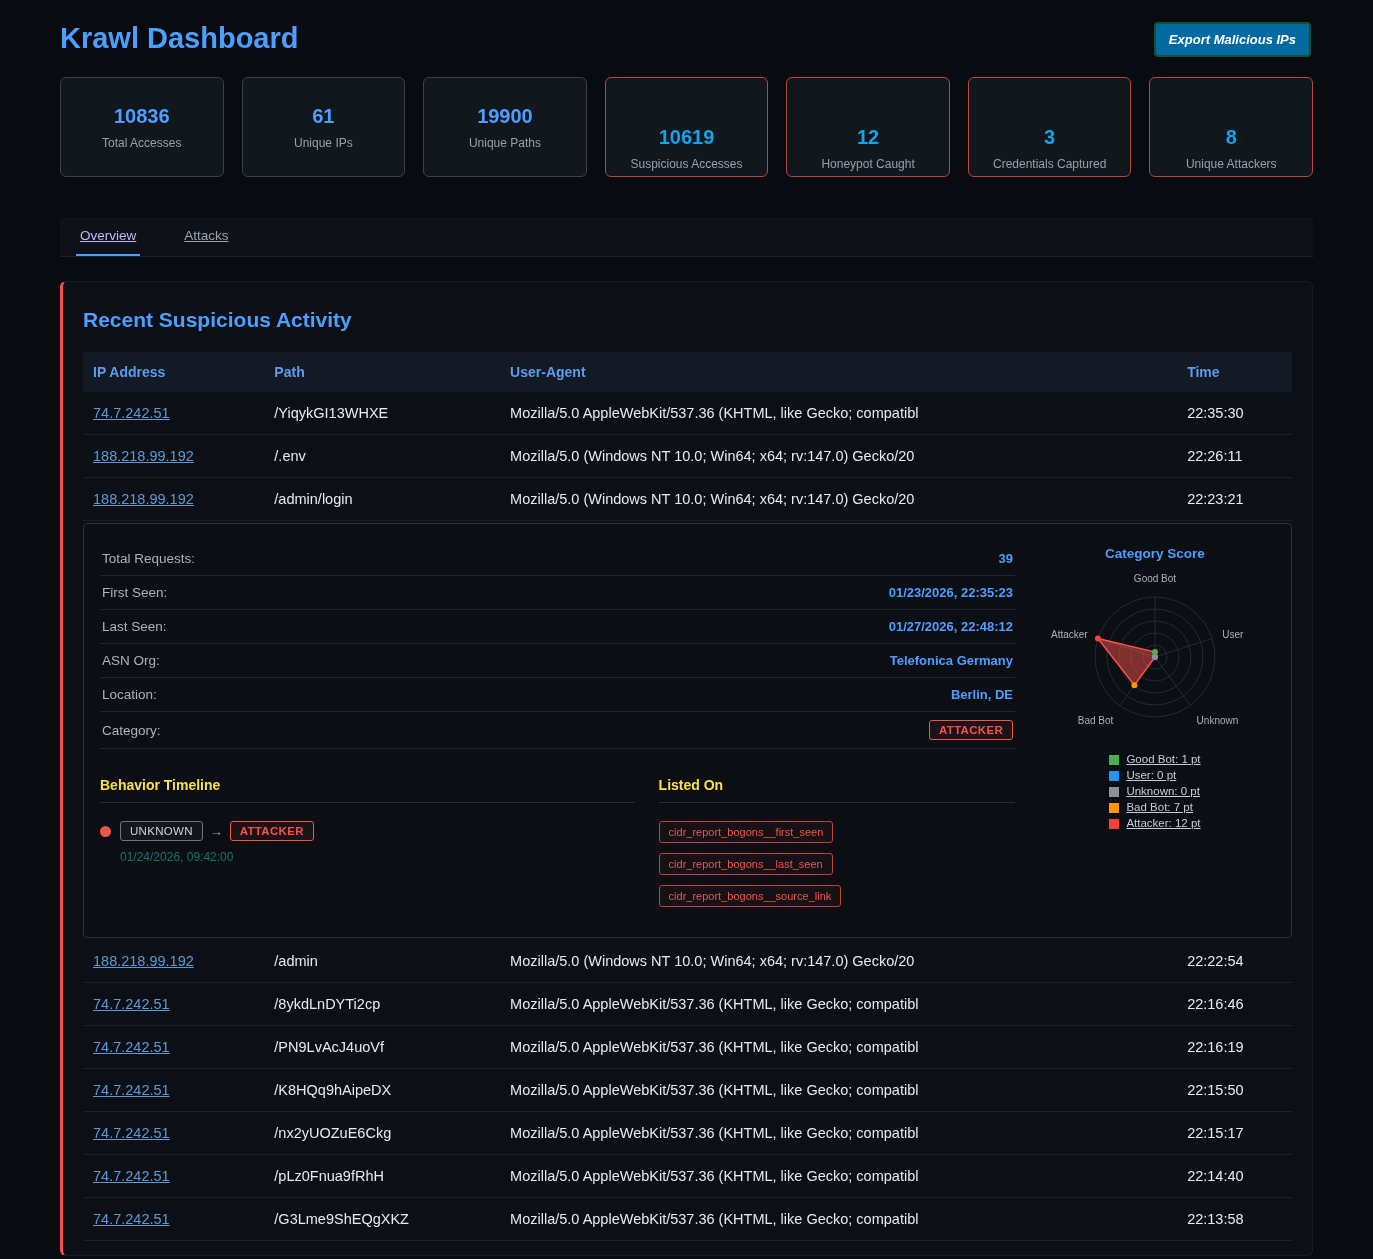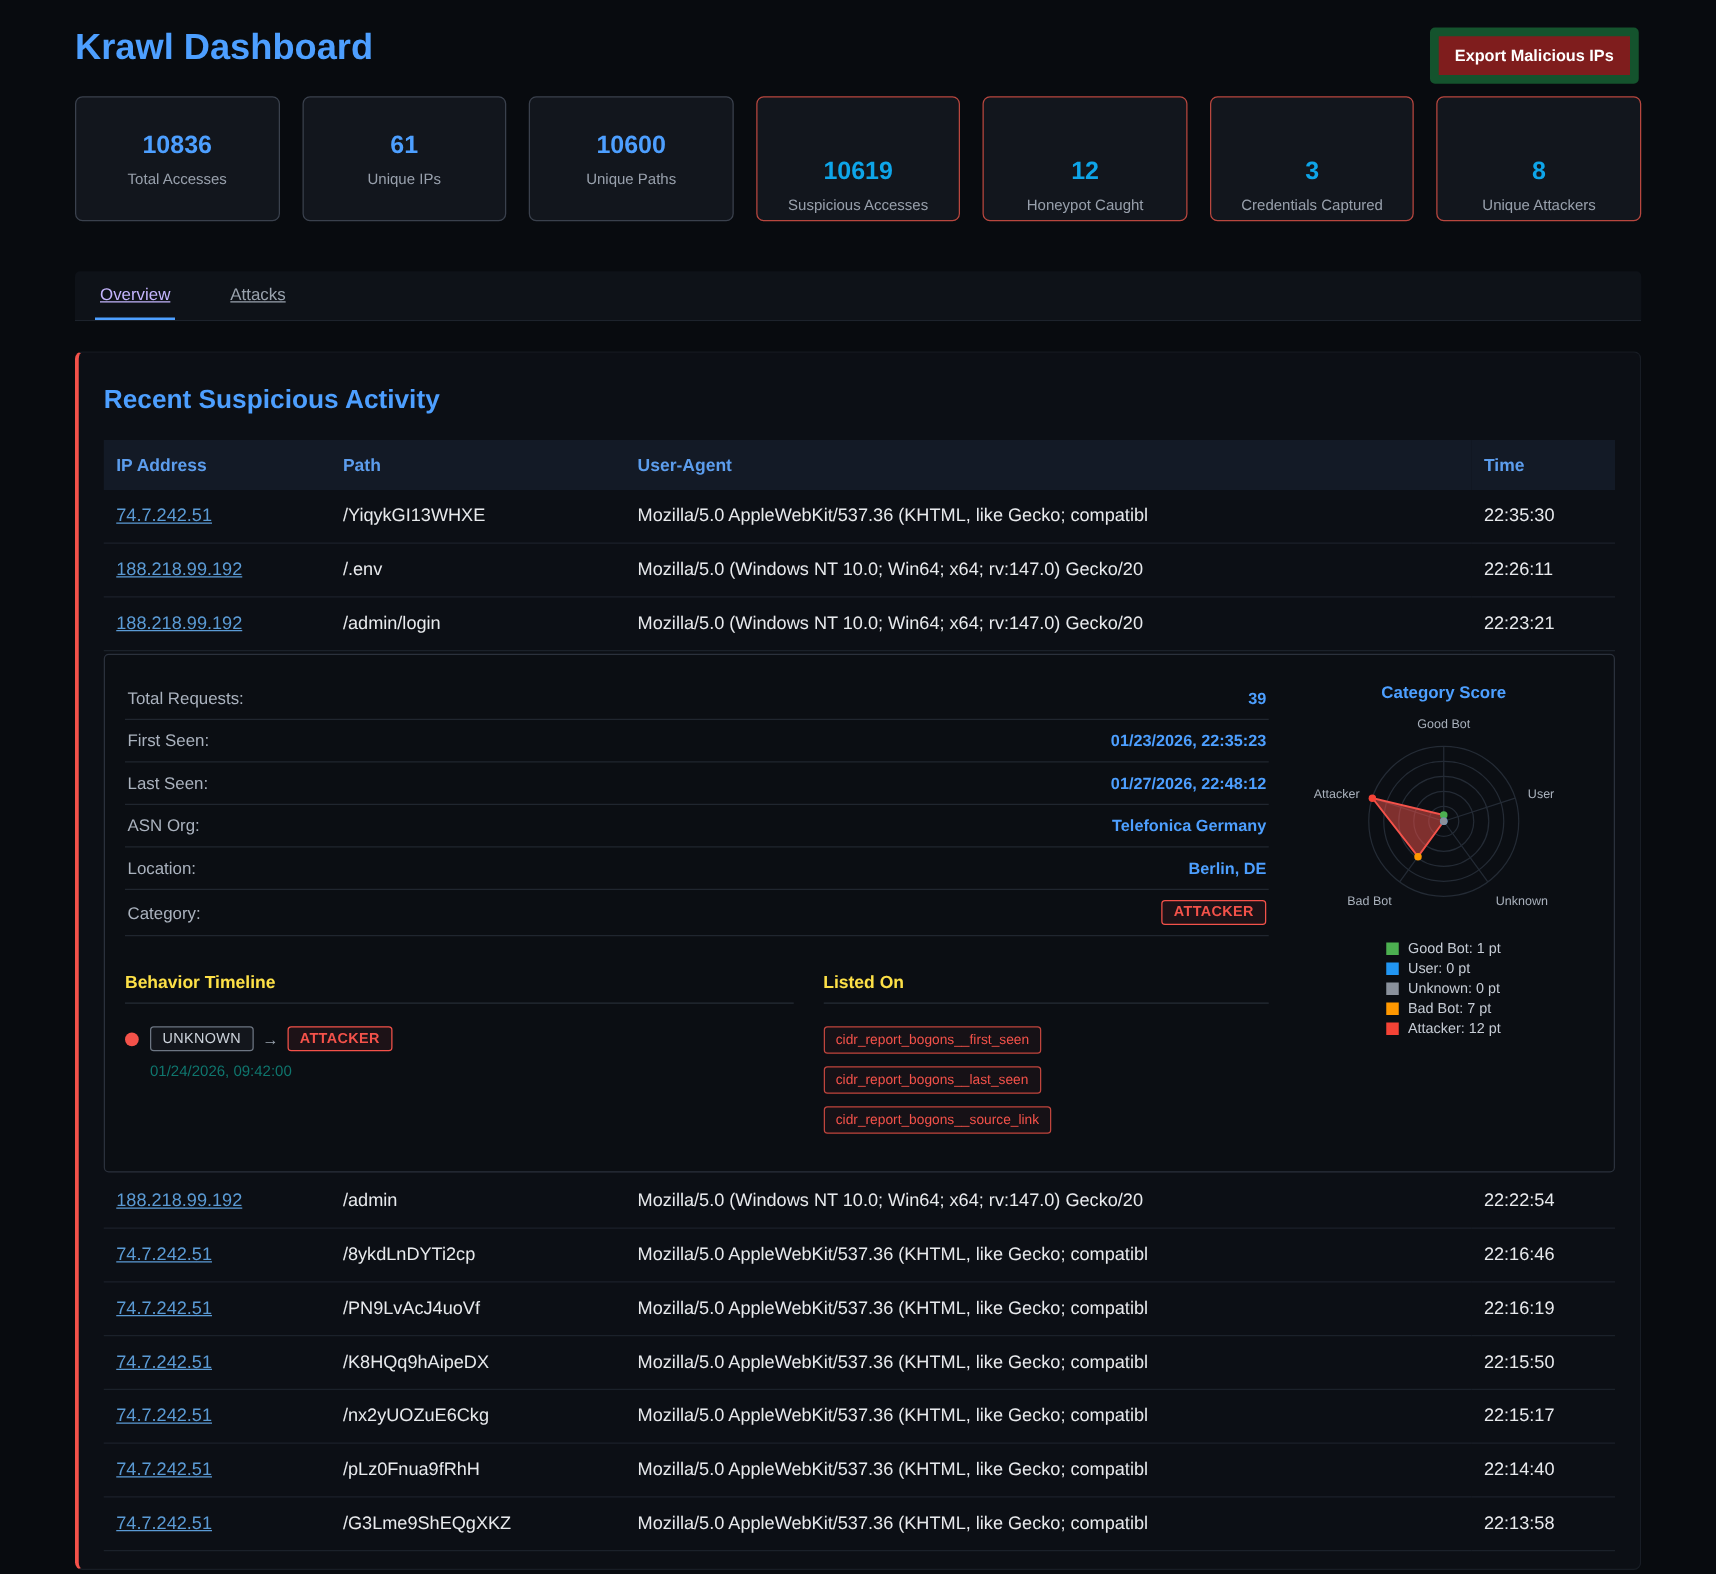--- a/index.html
+++ b/index.html
@@ -9,23 +9,23 @@
     color: #e8eaed;
     font-family: "Liberation Sans", sans-serif;
   }
   .page { padding: 0 60px 12px; }
 
   
   .header { position: relative; padding: 22px 0 2px; }
   .page-title { text-align: left; font-size: 29px; font-weight: bold; color: #4d9fff; }
   .export-btn {
     position: absolute; right: 2px; top: 22px;
-    background: #7f1d1d; color: #ffffff; border: 7px solid #14532d;
+    background: #0369a1; color: #ffffff; border: 2px solid #14532d;
     border-radius: 4px; padding: 8px 13px; font-size: 13px; font-weight: bold;
-    cursor: pointer; font-family: "Liberation Sans", sans-serif;
+    cursor: pointer; font-family: "Liberation Sans", sans-serif; font-style: italic;
   }
 
   
   .stats { display: flex; gap: 18px; margin-top: 20px; }
   .card {
     flex: 1; background: #12161d; border: 1px solid #3a414d; border-radius: 6px;
     height: 100px; display: flex; flex-direction: column; align-items: center; justify-content: center;
   }
   .card.alert { border-color: #b8473f; }
   .card .val { font-size: 20px; font-weight: bold; color: #4d9fff; }
@@ -98,21 +98,21 @@
   .chip {
     border: 1px solid #c0453d; color: #f4524a; background: rgba(244,82,74,0.05);
     font-size: 11px; padding: 4px 9px; border-radius: 3px; cursor: pointer; white-space: nowrap;
   }
 
   
   .radar-col { width: 240px; flex: none; display: flex; flex-direction: column; align-items: center; }
   .radar-title { color: #4d9fff; font-weight: bold; font-size: 13.5px; margin: 4px 0 4px; }
   #radar-svg { display: block; }
   .legend { margin-top: 8px; }
-  .legend-item { display: flex; align-items: center; gap: 7px; font-size: 11.5px; color: #c6ccd5; margin: 4px 0; }
+  .legend-item { display: flex; align-items: flex-end; gap: 7px; font-size: 11.5px; color: #c6ccd5; margin: 4px 0; text-decoration: underline; }
   .swatch { width: 10px; height: 10px; display: inline-block; flex: none; }
 </style>
 </head>
 <body>
 
 <div class="page">
 
   <div class="header">
     <div class="page-title">Krawl Dashboard</div>
     <button class="export-btn">Export Malicious IPs</button>
@@ -121,21 +121,21 @@
   <div class="stats">
     <div class="card">
       <div class="val">10836</div>
       <div class="lbl">Total Accesses</div>
     </div>
     <div class="card">
       <div class="val">61</div>
       <div class="lbl">Unique IPs</div>
     </div>
     <div class="card">
-      <div class="val">10600</div>
+      <div class="val">19900</div>
       <div class="lbl">Unique Paths</div>
     </div>
     <div class="card alert">
       <div class="val">10619</div>
       <div class="lbl">Suspicious Accesses</div>
     </div>
     <div class="card alert">
       <div class="val">12</div>
       <div class="lbl">Honeypot Caught</div>
     </div>

